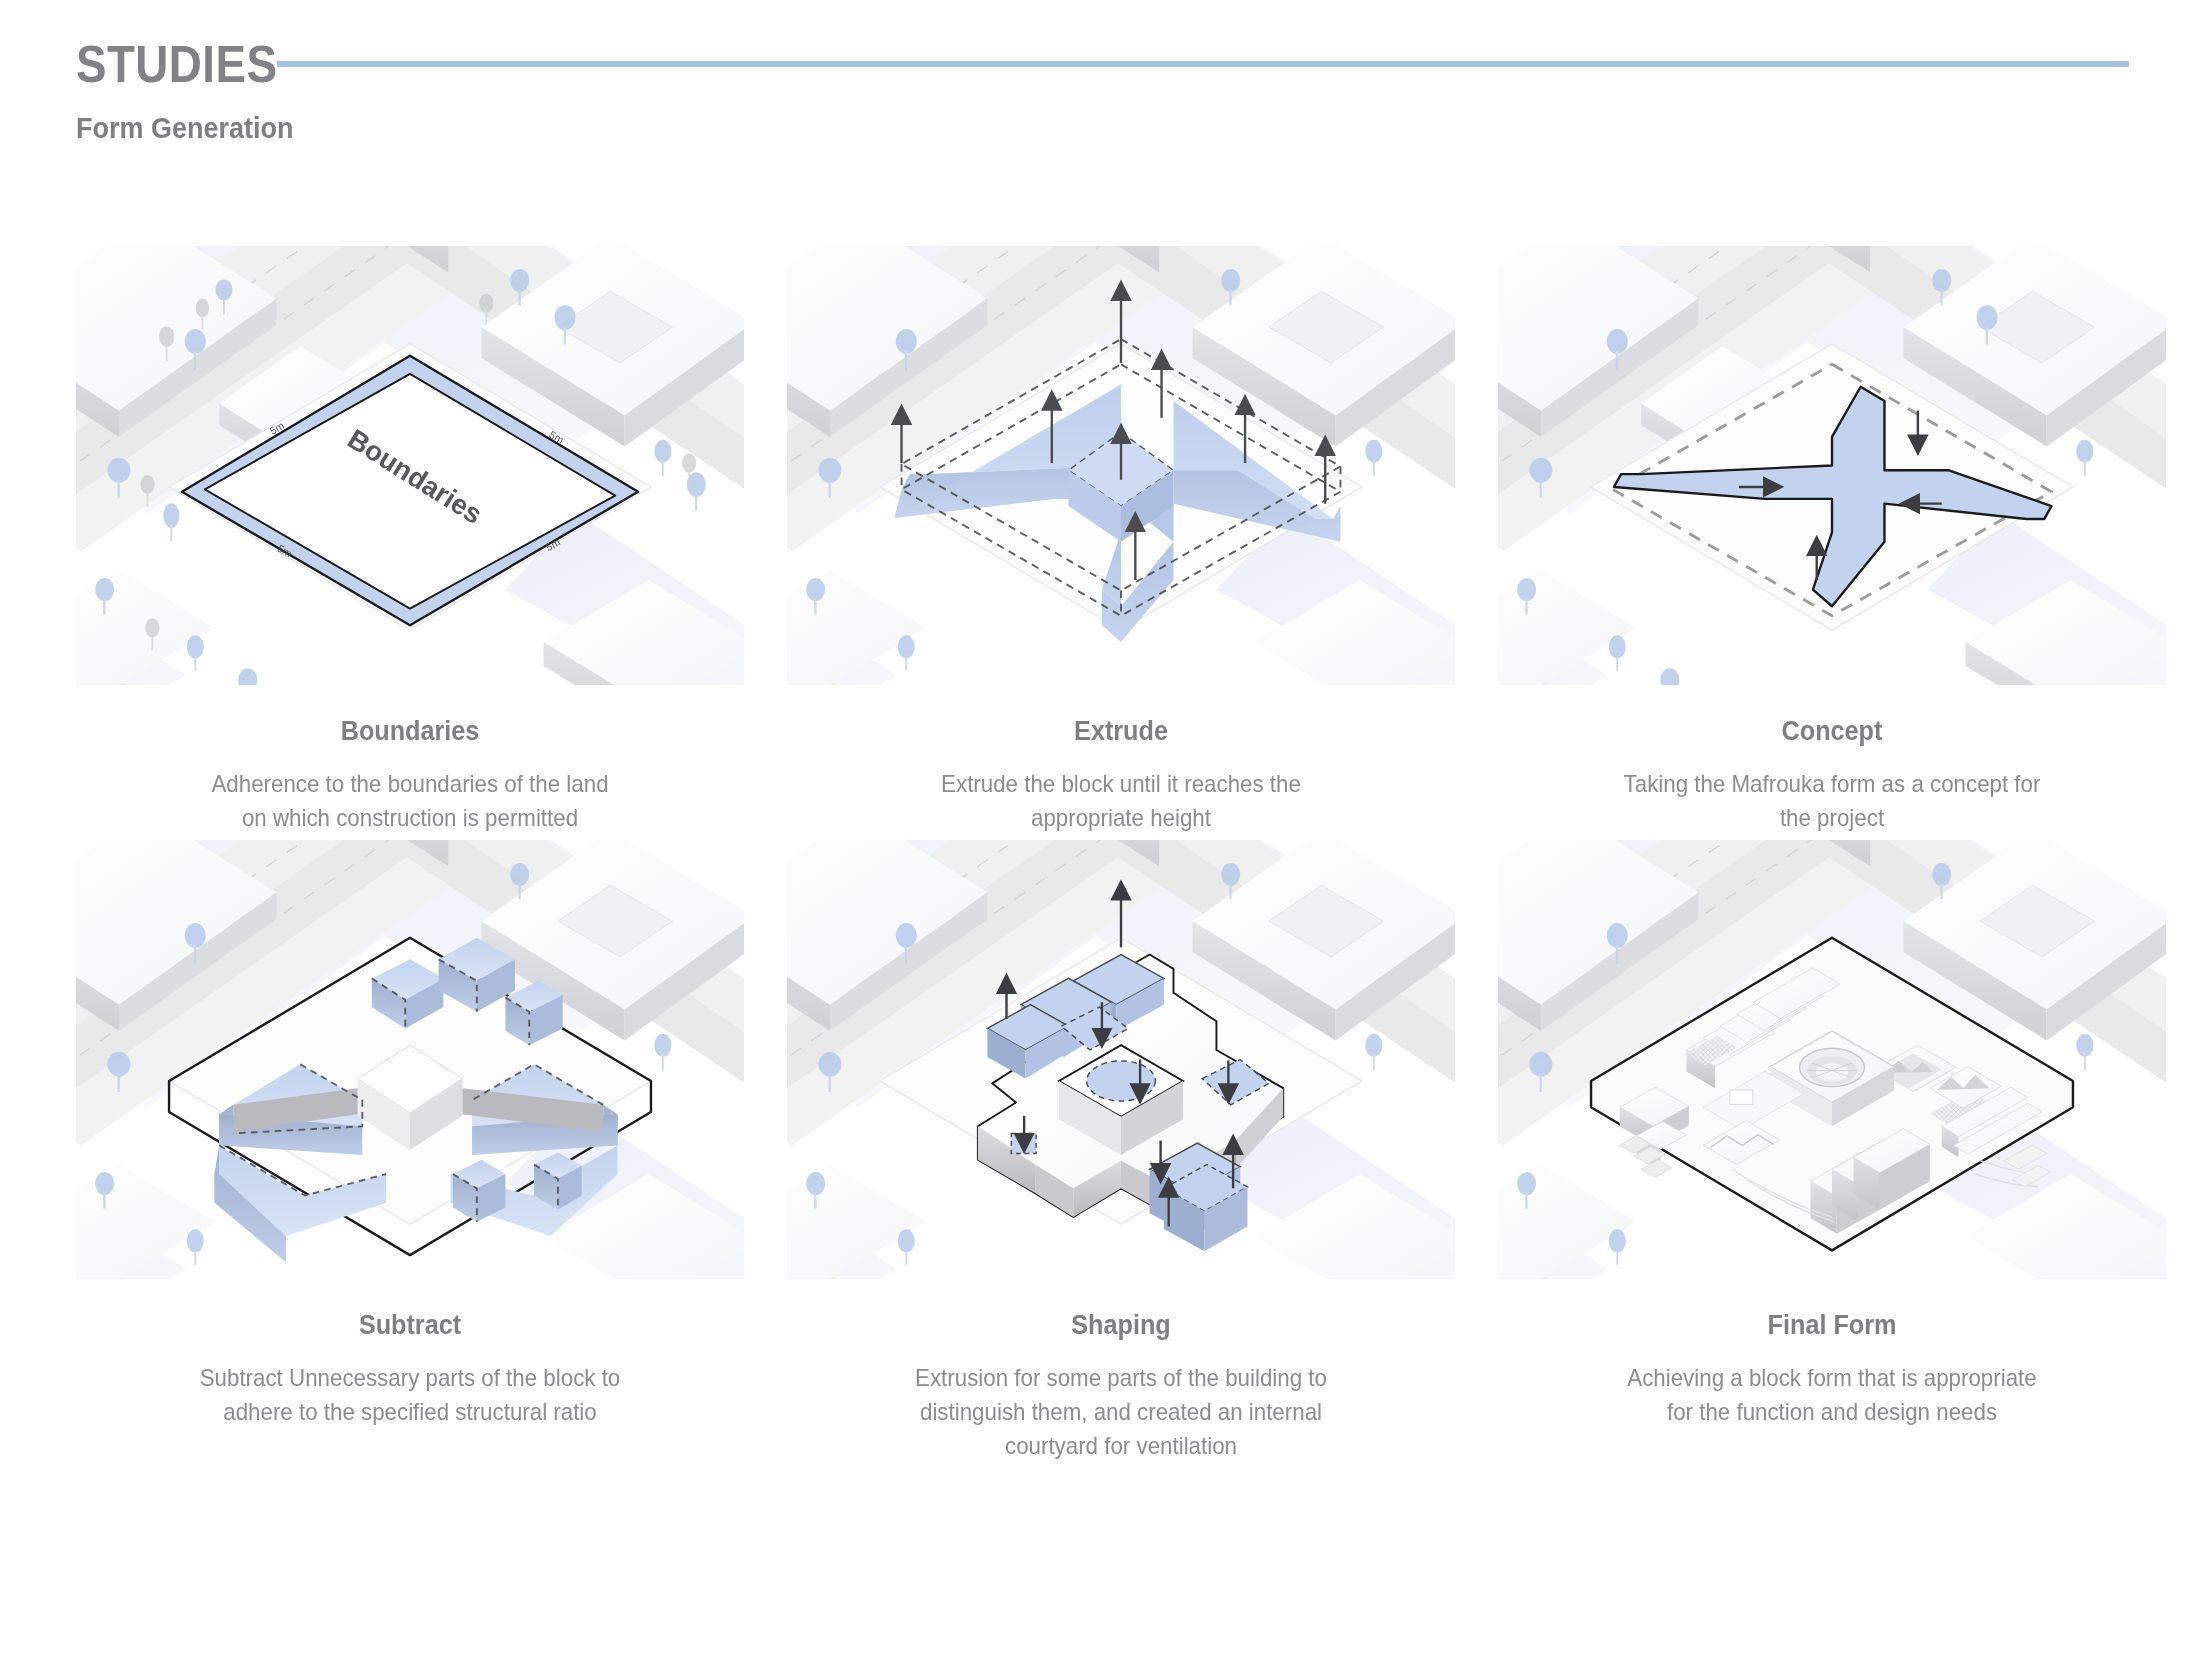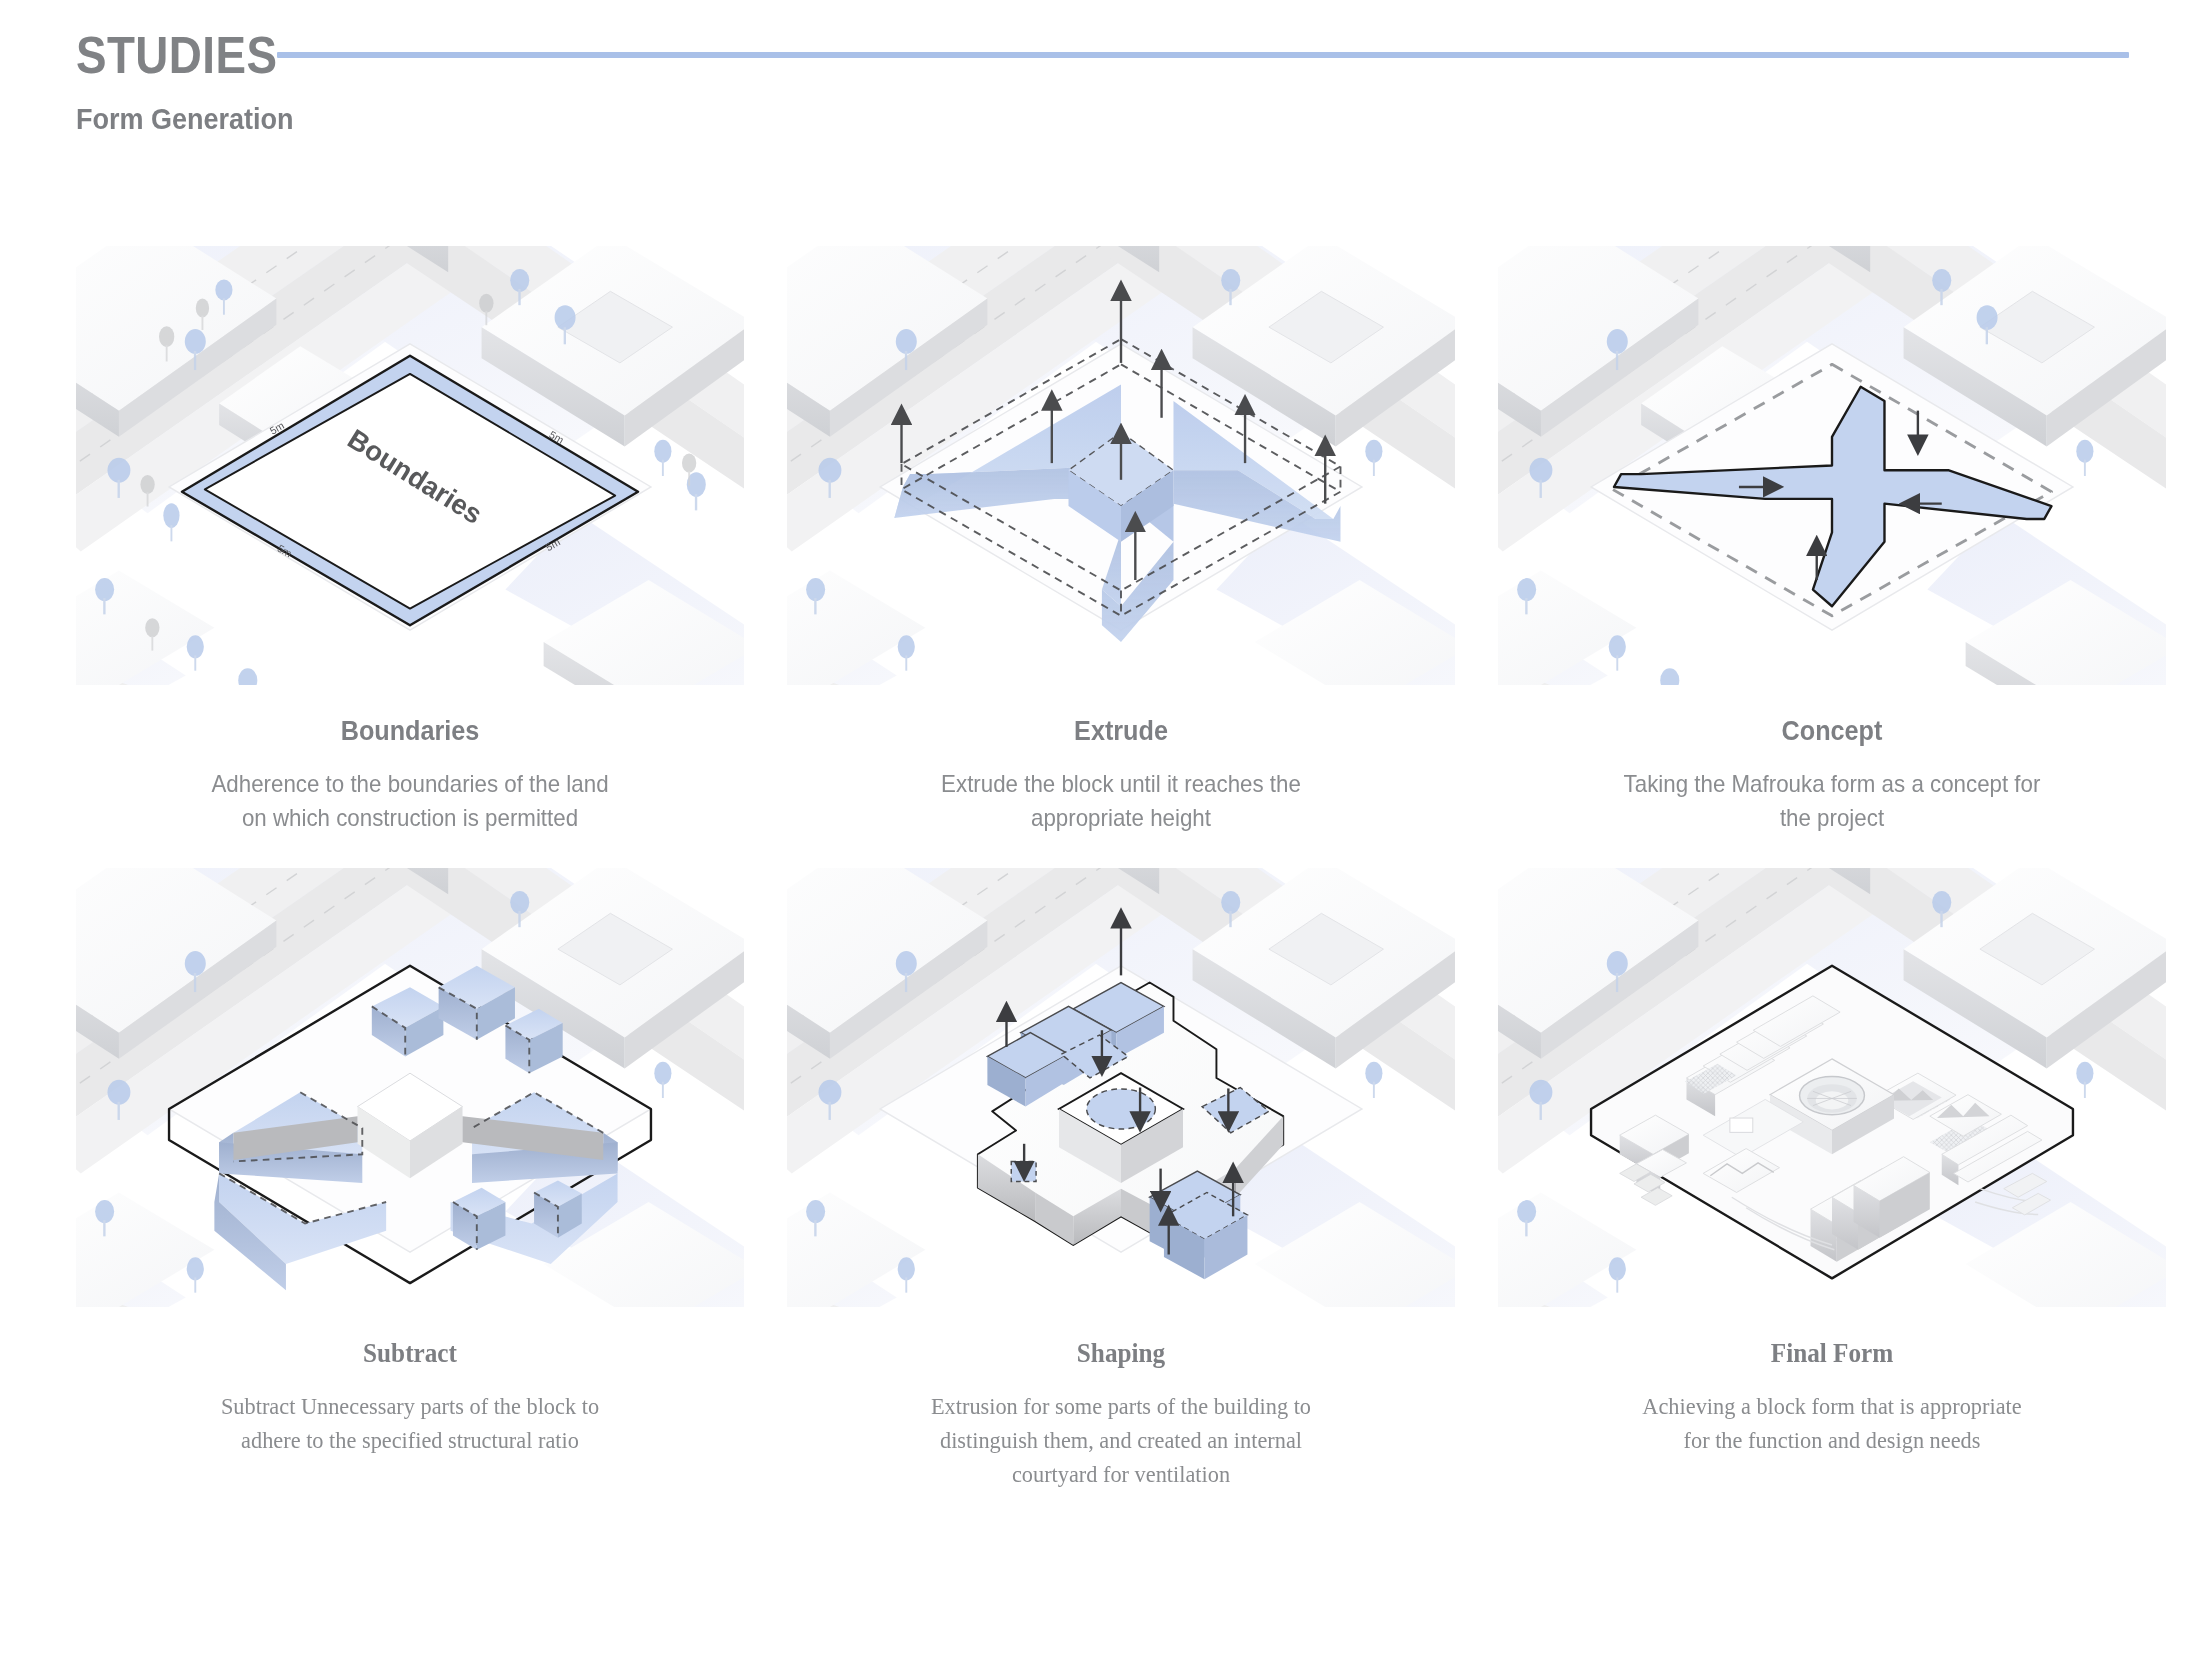--- a/index.html
+++ b/index.html
@@ -5,21 +5,21 @@
   * { box-sizing: border-box; margin: 0; padding: 0; }
   html, body {
     width: 2205px; height: 1654px;
     background: #ffffff;
     font-family: "Liberation Sans", sans-serif;
     overflow: hidden;
   }
   .page { position: relative; width: 2205px; height: 1654px; background:#fff; }
 
   
-  .header { position:absolute; left:76px; top:29px; width:2053px; }
+  .header { position:absolute; left:76px; top:38px; width:2053px; }
   .title-row { display:flex; align-items:center; gap:29px; }
   .page-title {
     font-size: 52px; font-weight: 700; color:#808285;
     letter-spacing: 0.5px; line-height: 1;
     transform: scaleX(0.88); transform-origin: left center;
     white-space: nowrap;
   }
   .title-rule { flex:1; height:6.7px; background:#a9c0e8; border-radius:1px; margin-left:-57px; }
   .subtitle {
     margin-top: 21px; font-size: 30px; font-weight:700; color:#7d7f83;
@@ -28,21 +28,21 @@
 
   
   .grid {
     position:absolute; left:76px; top:246px;
     width:2072px;
     display:grid;
     grid-template-columns: repeat(3, 668px);
     column-gap: 43px;
     row-gap: 0px;
   }
-  .row2 { margin-top: 33px; font-family: Liberation Serif, serif; }
+  .row2 { margin-top: 5px; }
   .cell { width:668px; }
 
   .panel {
     position:relative; width:668px; height:439px;
     background:#ffffff; overflow:hidden;
   }
   .panel svg { display:block; width:668px; height:439px; }
 
   .cap-title {
     margin-top: 30px; text-align:center;

